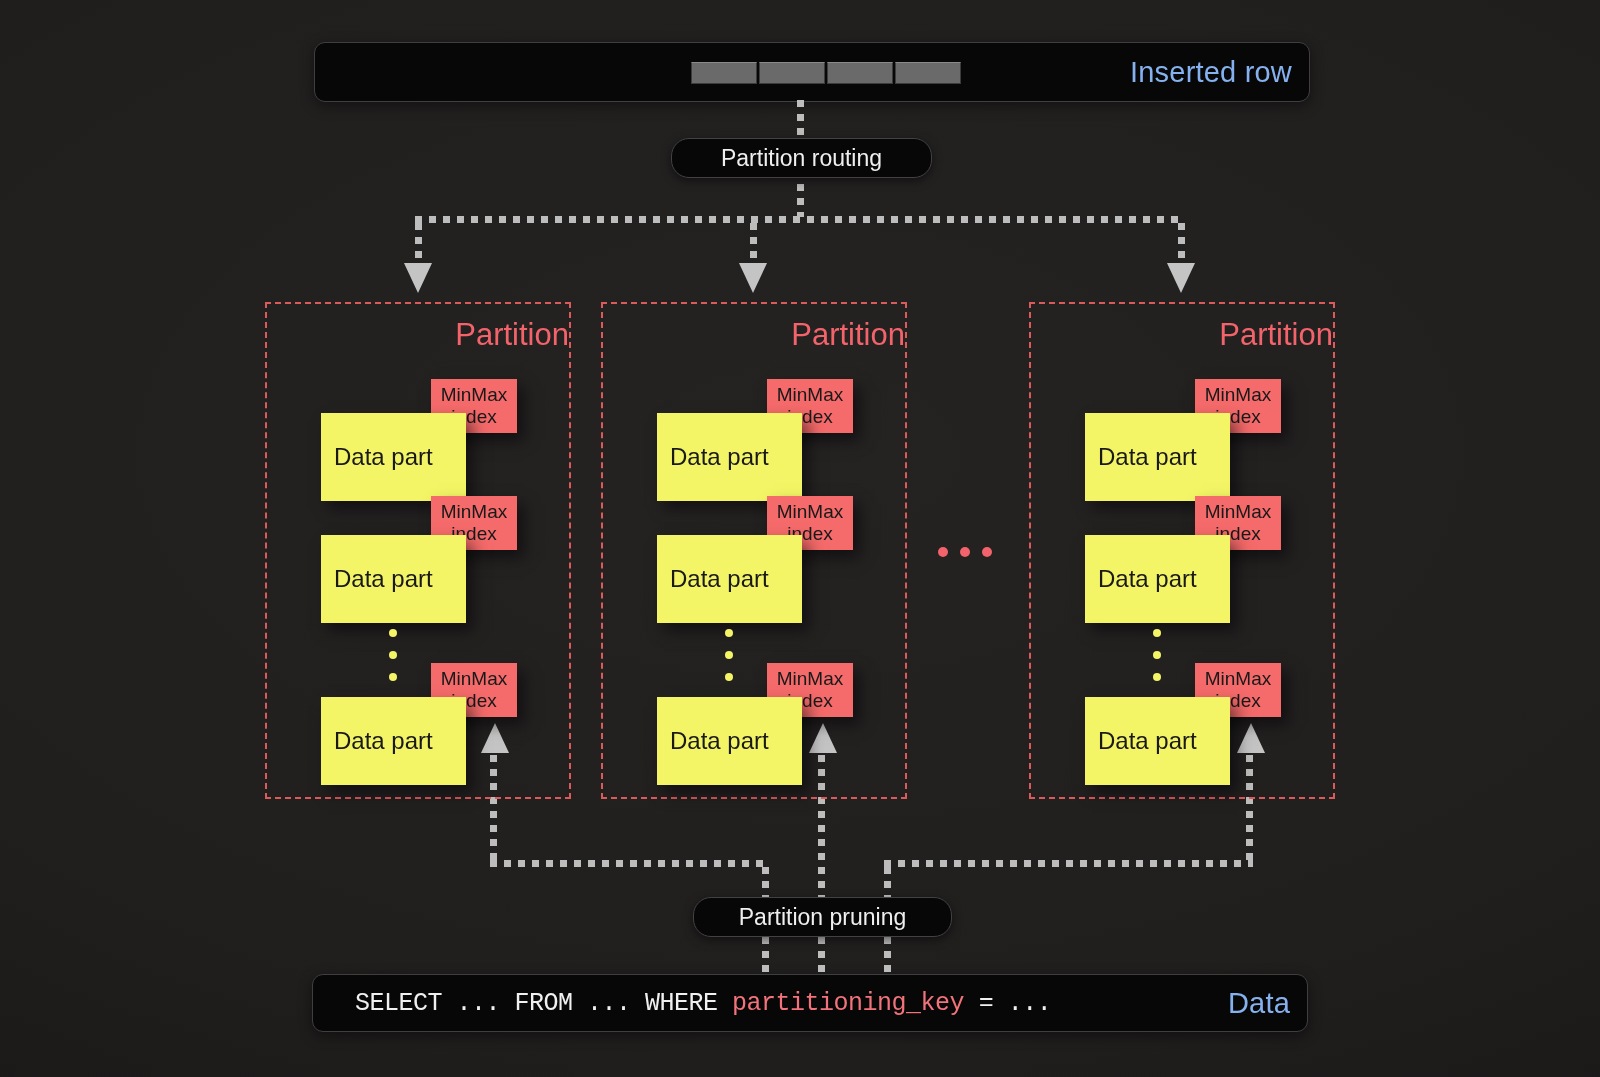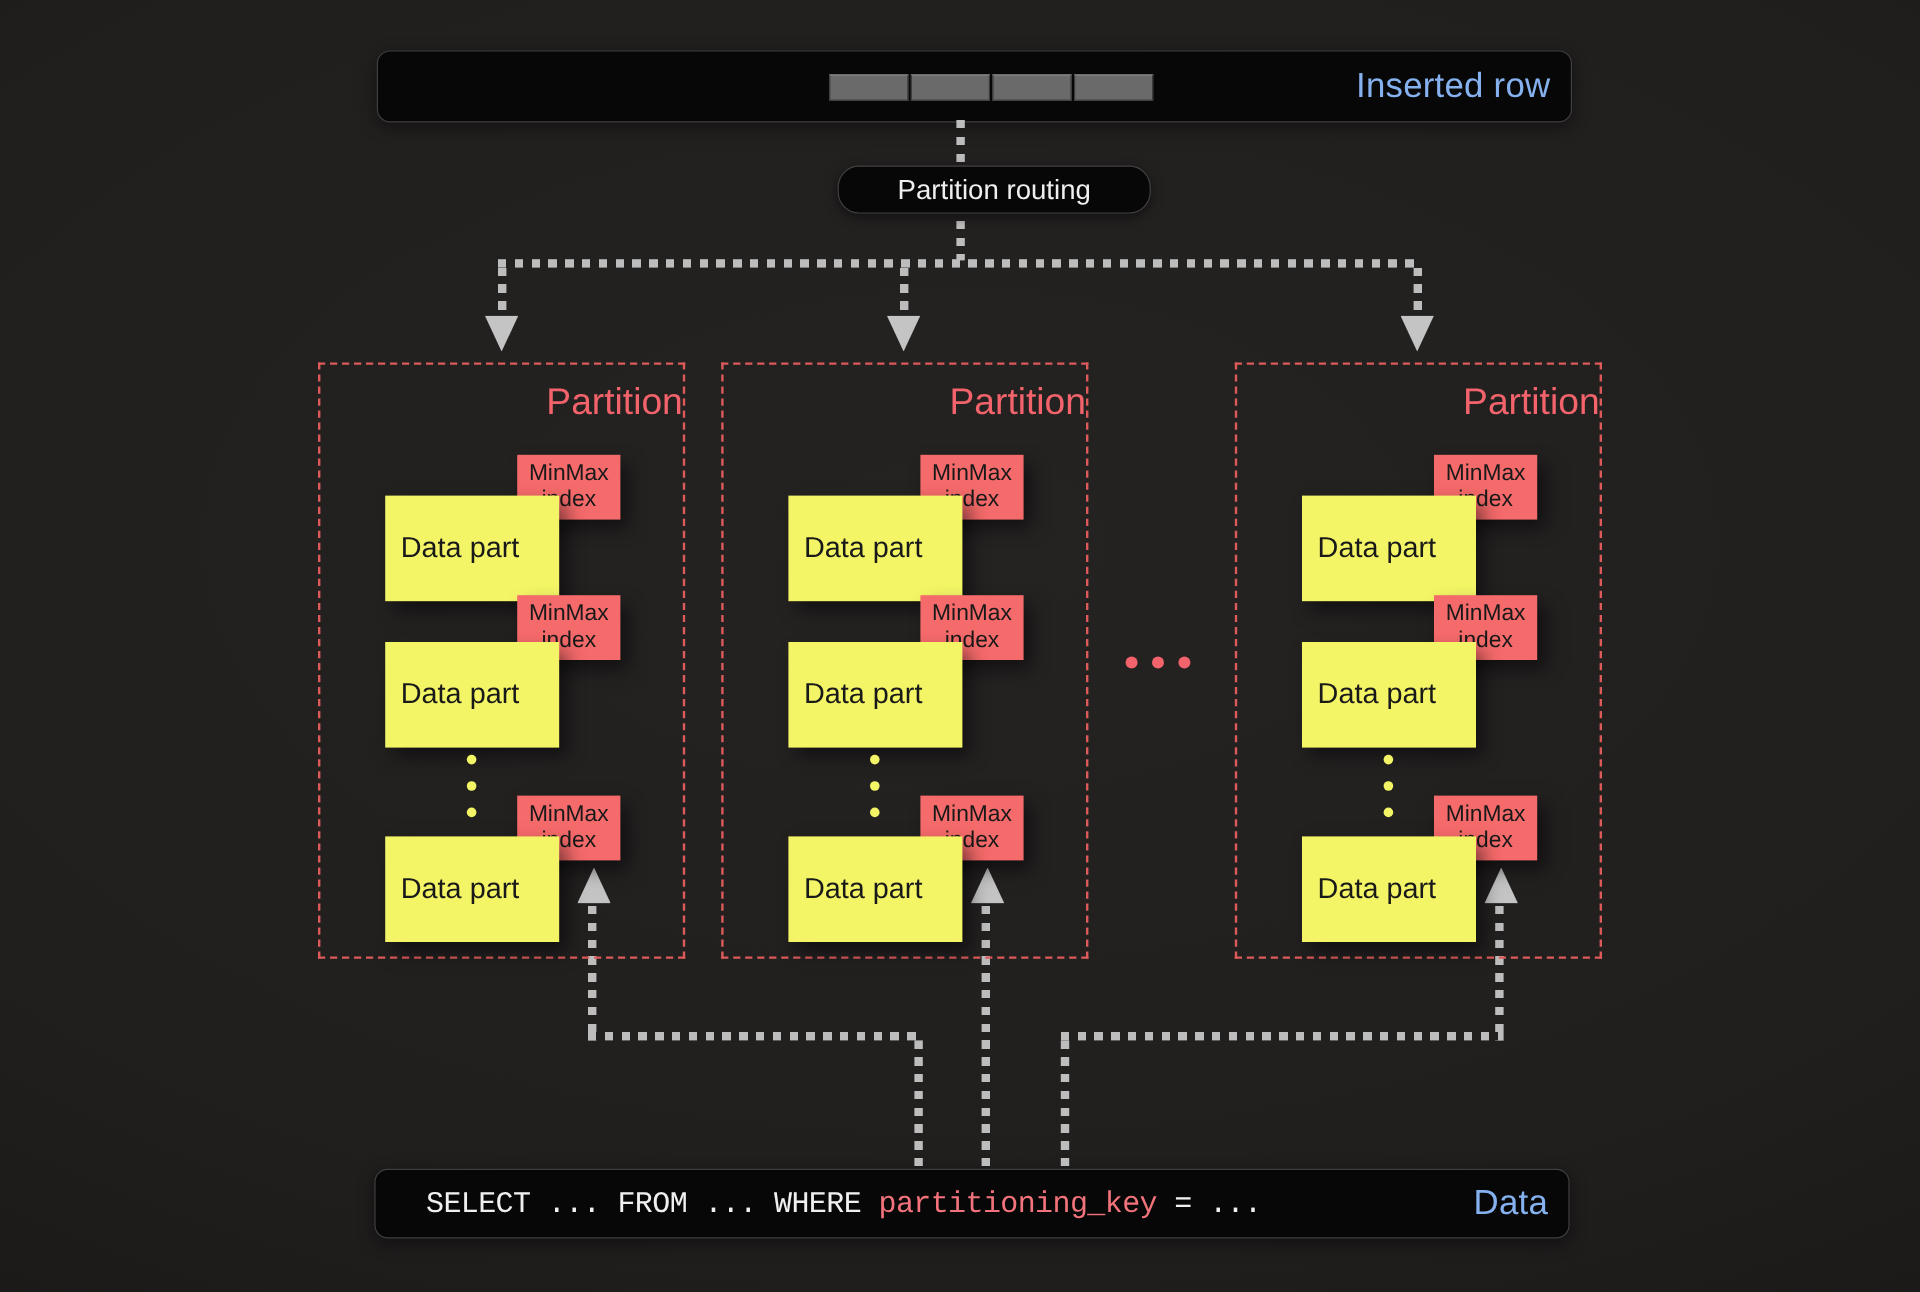--- a/index.html
+++ b/index.html
@@ -22,21 +22,21 @@
     color:var(--blue);font-size:29px;letter-spacing:.2px;
   }
   .cells{position:absolute;left:376px;top:19px;display:flex;gap:2px;}
   .cells i{display:block;width:64px;height:20px;background:var(--cell-gray);border:1px solid #3c3c3c;border-top-color:#8a8a8a;}
   .pill{
     position:absolute;z-index:3;background:var(--bar-bg);
     border:1px solid #424242;border-radius:18px;
     display:flex;align-items:center;justify-content:center;
     color:#efefef;font-size:23px;box-shadow:0 3px 10px rgba(0,0,0,.5);
   }
-  .pill.routing{left:698px;top:138px;width:259px;height:38px;}
+  .pill.routing{left:671px;top:138px;width:259px;height:38px;}
   .pill.pruning{left:693px;top:897px;width:257px;height:38px;}
   
   .hline,.vline{position:absolute;z-index:1;}
   .hline{height:7px;background:repeating-linear-gradient(90deg, var(--dash-gray) 0 7px, transparent 7px 14px);}
   .vline{width:7px;background:repeating-linear-gradient(180deg, var(--dash-gray) 0 7px, transparent 7px 14px);}
   .arrow{position:absolute;z-index:2;width:28px;height:30px;background:var(--arrow-gray);filter:drop-shadow(0 2px 2px rgba(0,0,0,.4));}
   .arrow.down{clip-path:polygon(0 0,100% 0,50% 100%);}
   .arrow.up{clip-path:polygon(50% 0,100% 100%,0 100%);}
   
   .partition{
@@ -100,20 +100,21 @@
     <div class="cells">
         <i></i>
         <i></i>
         <i></i>
         <i></i>
       </div>
     <span class="bar-label">Inserted row</span>
   </div>
 
   <div class="pill routing">Partition routing</div>
+  <div class="pill pruning">Partition pruning</div>
 
   <section class="partition p0">
     <div class="p-title">Partition</div>
     <div class="g0">
         <div class="minmax">MinMax index</div>
         <div class="datapart">Data part</div>
       </div>
     <div class="g1">
         <div class="minmax">MinMax index</div>
         <div class="datapart">Data part</div>

